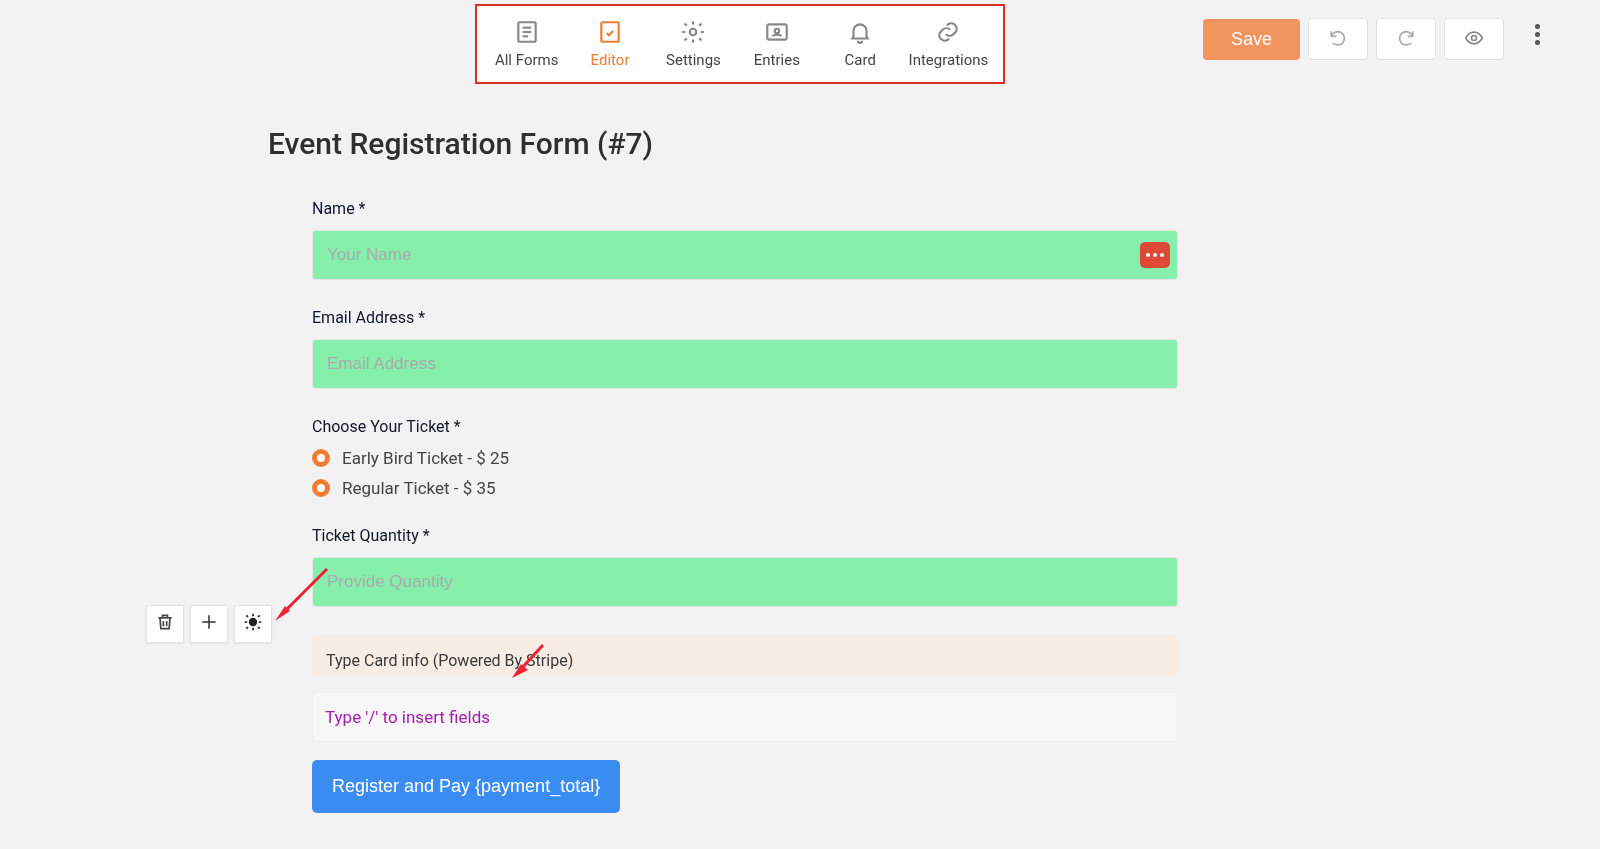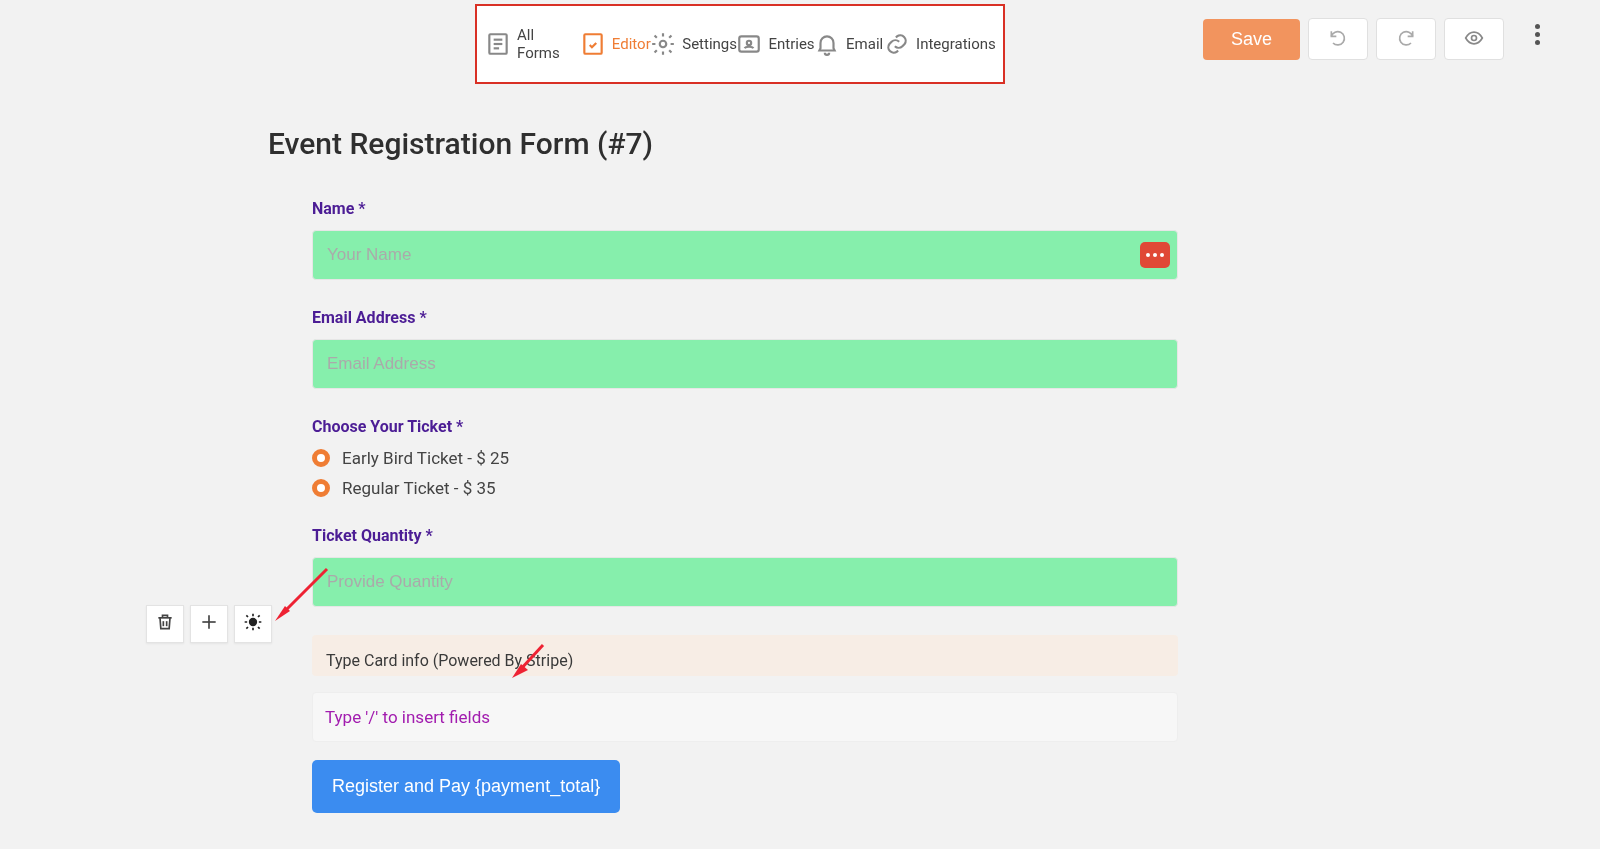--- a/index.html
+++ b/index.html
@@ -21,21 +21,21 @@
     height: 80px;
     border: 2px solid #d93025;
     background: #fff;
     display: flex;
     align-items: center;
     justify-content: space-around;
     padding: 0 8px;
   }
   .nav-item {
     display: flex;
-    flex-direction: row;
+    flex-direction: column;
     align-items: center;
     gap: 6px;
     cursor: pointer;
     font-size: 15px;
     color: #444;
     min-width: 70px;
   }
   .nav-item.active { color: #ef7d34; }
   .nav-icon { width: 26px; height: 26px; display:flex; align-items:center; justify-content:center;}
   .nav-icon svg { width: 26px; height: 26px; }
@@ -94,24 +94,23 @@
   .page-title {
     font-size: 30px;
     font-weight: 500;
     color: #2f2f2f;
     margin-bottom: 38px;
   }
   .form-area { padding-left: 44px; }
   .field { margin-bottom: 28px; }
   .field-label {
     font-size: 16px;
-    color: #4c1d95;
+    color: #0f172a;
     margin-bottom: 12px;
     display: block;
-    font-weight: bold;
   }
   .text-input {
     width: 100%;
     height: 50px;
     border: 1px solid #e6e6e6;
     border-radius: 4px;
     background: #86efac;
     padding: 0 14px;
     font-size: 17px;
     color: #555;
@@ -259,21 +258,21 @@
     </span>
     <span>Entries</span>
   </div>
   <div class="nav-item">
     <span class="nav-icon">
       <svg viewBox="0 0 24 24" fill="none" stroke="#888" stroke-width="2">
           <path d="M6 16V11a6 6 0 0 1 12 0v5l1 2H5z"></path>
           <path d="M10 20a2 2 0 0 0 4 0"></path>
         </svg>
     </span>
-    <span>Email</span>
+    <span>Card</span>
   </div>
   <div class="nav-item">
     <span class="nav-icon">
       <svg viewBox="0 0 24 24" fill="none" stroke="#888" stroke-width="2">
           <path d="M10 14a5 5 0 0 0 7 0l2-2a5 5 0 0 0-7-7l-1 1"></path>
           <path d="M14 10a5 5 0 0 0-7 0l-2 2a5 5 0 0 0 7 7l1-1"></path>
         </svg>
     </span>
     <span>Integrations</span>
   </div>

